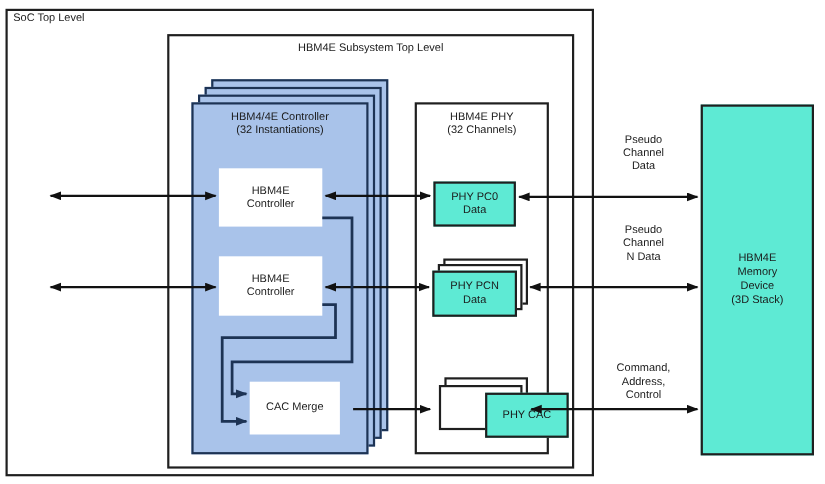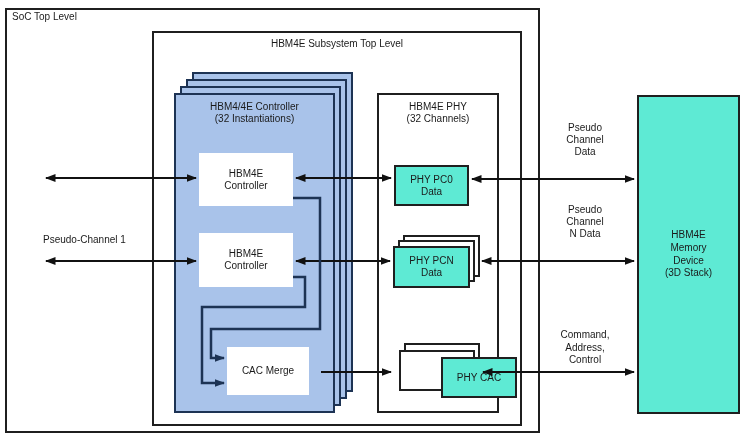--- a/index.html
+++ b/index.html
@@ -59,21 +59,20 @@
 
   <div class="box outline" style="left:404px; top:343px; width:76px; height:41px;"></div>
   <div class="box outline" style="left:399px; top:350px; width:76px; height:41px;"></div>
   <div class="box outline whitebox" style="left:394px; top:357px; width:76px; height:41px;margin-left:47px;">PHY CAC</div>
 
   <div class="box outline whitebox" style="left:637px; top:95px; width:103px; height:319px; line-height:1.26;">HBM4E
 Memory
 Device
 (3D Stack)</div>
 
-  <div class="lbl" style="left:43px; top:234px;">Pseudo-Channel 1</div>
   <div class="lbl center" style="left:539px; top:122px; width:92px; line-height:1.22;">Pseudo
 Channel
 Data</div>
   <div class="lbl center" style="left:539px; top:204px; width:92px; line-height:1.22;">Pseudo
 Channel
 N Data</div>
   <div class="lbl center" style="left:539px; top:329px; width:92px; line-height:1.25;">Command,
 Address,
 Control</div>
 

